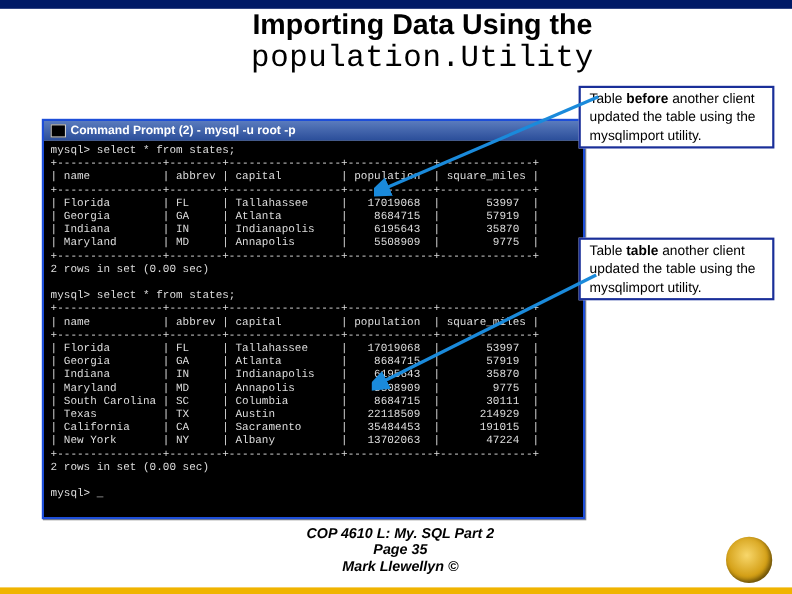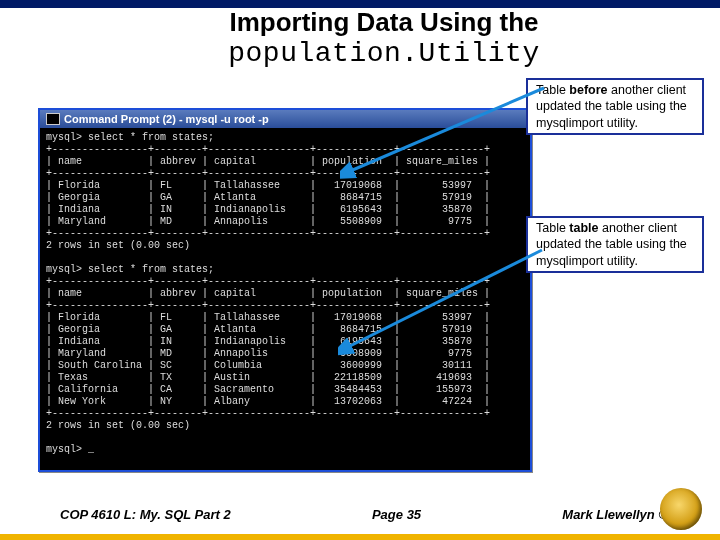--- a/index.html
+++ b/index.html
@@ -94,20 +94,21 @@
     width: 100%;
     display: flex;
     align-items: center;
     justify-content: space-between;
     padding: 0 52px 0 60px;
     box-sizing: border-box;
     font-size: 13px;
     font-style: italic;
     font-weight: bold;
     color: #000;
+    flex-direction: column;
   }
   .footer .left, .footer .mid, .footer .right-text {
     white-space: nowrap;
   }
   .ucf-logo {
     position: absolute;
     right: 18px;
     bottom: 10px;
     width: 42px;
     height: 42px;
@@ -151,23 +152,23 @@
 <span>2 rows in set (0.00 sec)</span>
 
 <span>mysql&gt; select * from states;</span>
 <span>+----------------+--------+-----------------+-------------+--------------+</span>
 <span>| name           | abbrev | capital         | population  | square_miles |</span>
 <span>+----------------+--------+-----------------+-------------+--------------+</span>
 <span>| Florida        | FL     | Tallahassee     |   17019068  |       53997  |</span>
 <span>| Georgia        | GA     | Atlanta         |    8684715  |       57919  |</span>
 <span>| Indiana        | IN     | Indianapolis    |    6195643  |       35870  |</span>
 <span>| Maryland       | MD     | Annapolis       |    5508909  |        9775  |</span>
-<span>| South Carolina | SC     | Columbia        |    3600999  |       30111  |</span>
-<span>| Texas          | TX     | Austin          |   22118509  |      419693  |</span>
-<span>| California     | CA     | Sacramento      |   35484453  |      155973  |</span>
+<span>| South Carolina | SC     | Columbia        |    8684715  |       30111  |</span>
+<span>| Texas          | TX     | Austin          |   22118509  |      214929  |</span>
+<span>| California     | CA     | Sacramento      |   35484453  |      191015  |</span>
 <span>| New York       | NY     | Albany          |   13702063  |       47224  |</span>
 <span>+----------------+--------+-----------------+-------------+--------------+</span>
 <span>2 rows in set (0.00 sec)</span>
 
 <span>mysql&gt; _</span></div>
 </div>
 
 <div class="callout callout-1">Table <b>before</b> another client updated the table using the mysqlimport utility.</div>
 <div class="callout callout-2">Table <b>table</b> another client updated the table using the mysqlimport utility.</div>
 

